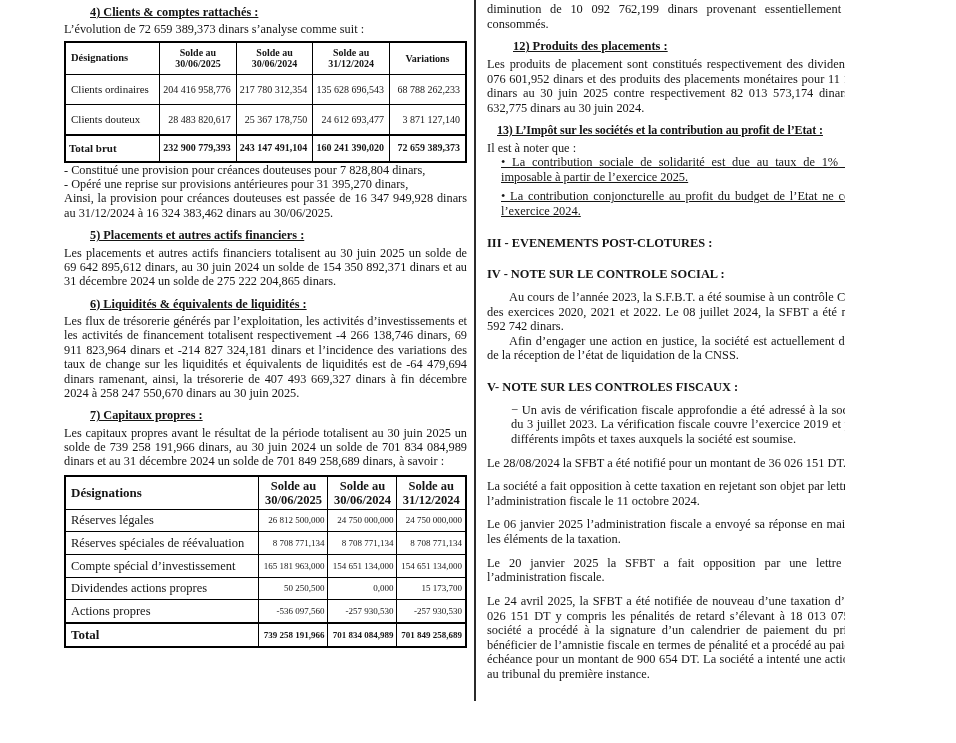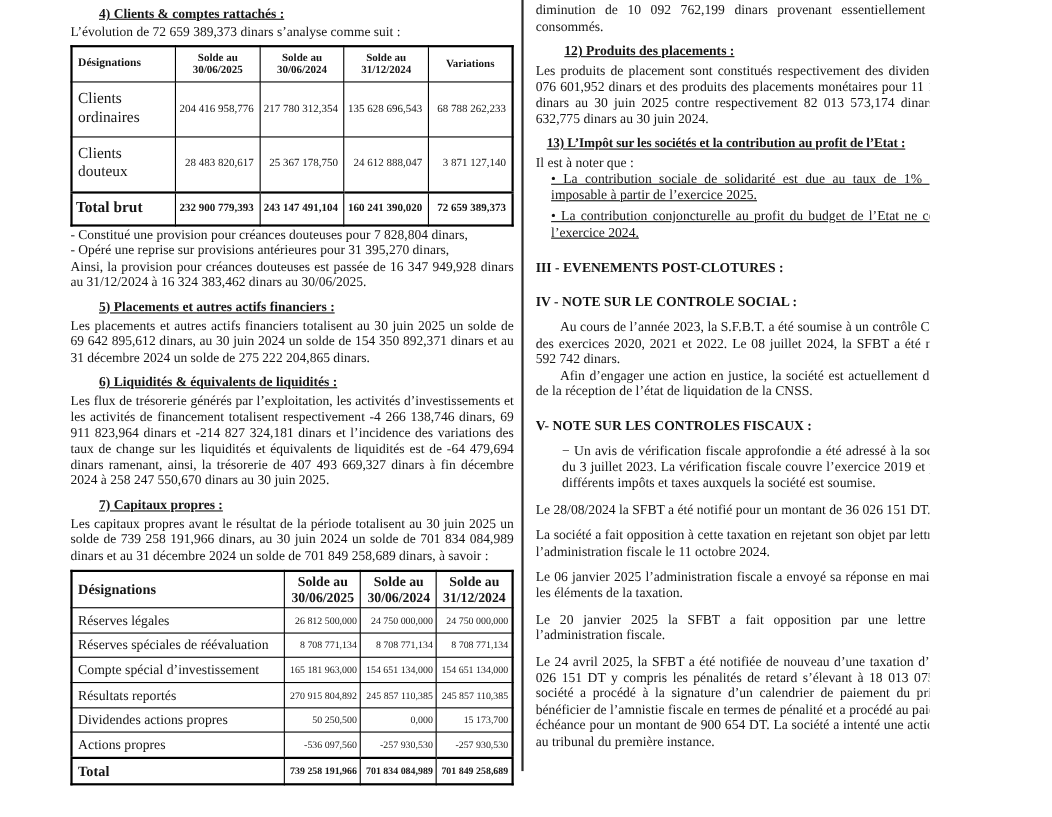--- a/index.html
+++ b/index.html
@@ -44,21 +44,21 @@
   .data-table th, .data-table td { border: 1px solid #000; overflow: hidden; }
   .data-table thead th { border-bottom: 1.5px solid #000; font-weight: bold; text-align: center; vertical-align: middle; }
   .data-table th.label-col, .data-table td.label-col { text-align: left; padding-left: 5px; margin-left: 28px; }
   .data-table td.num { text-align: right; white-space: nowrap; }
   .data-table tr.total-row td { font-weight: bold; border-top: 2px solid #000; }
 
   .t1 { margin-top: 4px; }
   .t1 thead th { font-size: 10px; padding: 4px 2px; }
   .t1 th.label-col { font-size: 10.5px; }
   .t1 td { padding: 8px 5px 8px 3px; font-size: 10px; }
-  .t1 td.label-col { font-size: 14px; }
+  .t1 td.label-col { font-size: 11px; }
   .t1 th:first-child { width: 21.5%; }
   .t1 tr.total-row td { padding: 6px 5px 6px 3px; }
 
   .t2 { margin-top: 6px; }
   .t2 thead th { font-size: 12.5px; padding: 2px 3px; line-height: 1.12; }
   .t2 th.label-col { font-size: 13px; }
   .t2 th:first-child { width: 46%; }
   .t2 td.label-col { font-size: 12.5px; padding: 3.5px 5px; white-space: nowrap; }
   .t2 td.num { font-size: 9px; padding: 3.5px 3px; }
   .t2 tr.total-row td.label-col { font-size: 13px; }
@@ -100,21 +100,21 @@
             <td class="label-col">Clients ordinaires</td>
             <td class="num">204 416 958,776</td>
             <td class="num">217 780 312,354</td>
             <td class="num">135 628 696,543</td>
             <td class="num">68 788 262,233</td>
           </tr>
           <tr>
             <td class="label-col">Clients douteux</td>
             <td class="num">28 483 820,617</td>
             <td class="num">25 367 178,750</td>
-            <td class="num">24 612 888,047</td>
+            <td class="num">24 612 693,477</td>
             <td class="num">3 871 127,140</td>
           </tr>
           <tr class="total-row">
             <td class="label-col">Total brut</td>
             <td class="num">232 900 779,393</td>
             <td class="num">243 147 491,104</td>
             <td class="num">160 241 390,020</td>
             <td class="num">72 659 389,373</td>
           </tr>
         </tbody>
@@ -153,26 +153,20 @@
             <td class="label-col">Réserves spéciales de réévaluation</td>
             <td class="num">8 708 771,134</td>
             <td class="num">8 708 771,134</td>
             <td class="num">8 708 771,134</td>
           </tr>
           <tr>
             <td class="label-col">Compte spécial d’investissement</td>
             <td class="num">165 181 963,000</td>
             <td class="num">154 651 134,000</td>
             <td class="num">154 651 134,000</td>
-          </tr>
-          <tr>
-            <td class="label-col">Résultats reportés</td>
-            <td class="num">270 915 804,892</td>
-            <td class="num">245 857 110,385</td>
-            <td class="num">245 857 110,385</td>
           </tr>
           <tr>
             <td class="label-col">Dividendes actions propres</td>
             <td class="num">50 250,500</td>
             <td class="num">0,000</td>
             <td class="num">15 173,700</td>
           </tr>
           <tr>
             <td class="label-col">Actions propres</td>
             <td class="num">-536 097,560</td>

